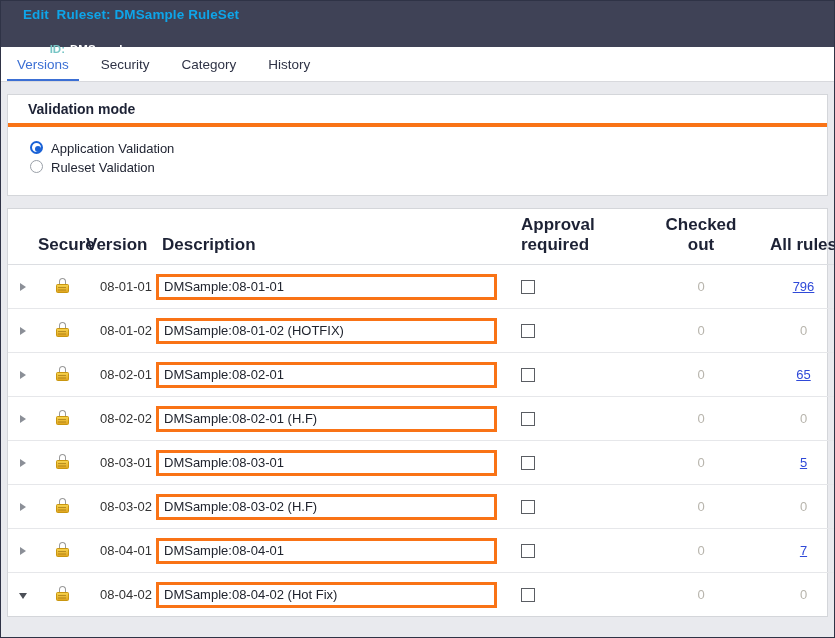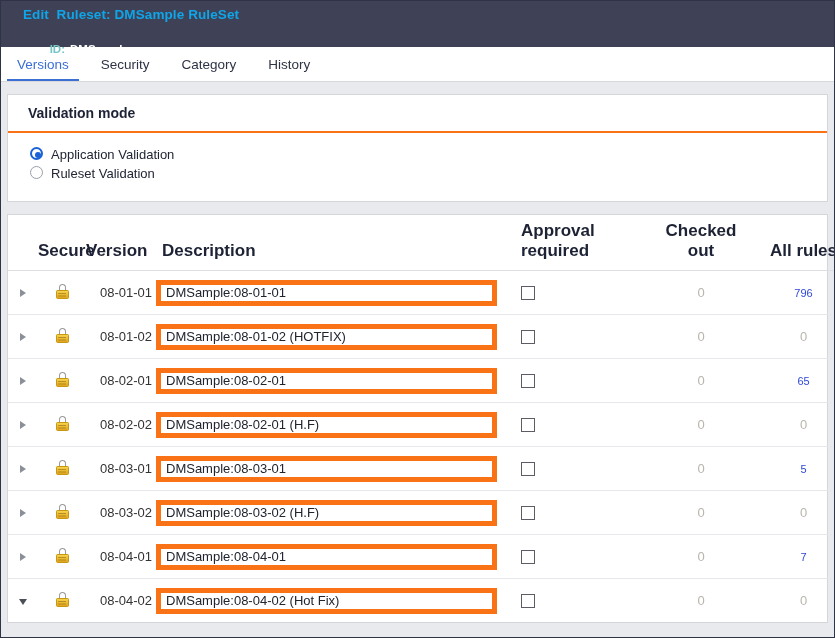--- a/index.html
+++ b/index.html
@@ -83,27 +83,27 @@
   
   .gap { height: 12px; background: #e9eaee; }
 
   .panel {
     background: #ffffff;
     border: 1px solid #d4d6da;
     margin: 0 6px;
     box-sizing: border-box;
   }
   .panel-head {
-    height: 38px;
+    height: 32px;
     display: flex; align-items: center;
     padding-left: 20px;
     font-size: 14px;
     font-weight: bold;
     color: #1d2235;
-    border-bottom: 2px solid #f97316;
+    border-bottom: 4px solid #f97316;
     box-sizing: border-box;
   }
   .panel-body { padding: 14px 0 16px 22px; }
 
   .radio-row {
     display: flex; 
     height: 19px;
     cursor: pointer;
   }
   .radio {
@@ -205,41 +205,41 @@
     position: absolute; left: 1.5px; top: 2px;
     width: 8px; height: 1px;
     background: rgba(140,100,10,.55);
     box-shadow: 0 2.5px 0 rgba(140,100,10,.55);
   }
 
   .desc-input {
     width: 341px;
     height: 26px;
     box-sizing: border-box;
-    border: 5px solid #f97316;
+    border: 3px solid #f97316;
     background: #fff;
     font-family: "Liberation Sans", sans-serif;
     font-size: 13px;
     color: #20242e;
     padding: 0 5px;
     outline: none;
   }
 
   .cbox {
     width: 14px; height: 14px;
     border: 1.5px solid #5a5d63;
     background: #fff;
     box-sizing: border-box;
     display: inline-block;
     cursor: pointer;
     vertical-align: middle;
   }
 
   .zero { color: #b8b5ad; font-size: 13px; }
-  .link { color: #2f49d8; font-size: 11px; cursor: pointer; }
+  .link { color: #2f49d8; font-size: 13px; cursor: pointer; text-decoration: underline; }
 </style>
 </head>
 <body>
 
 <div class="app">
 
   <div class="hdr">
     <div class="hdr-title">Edit  Ruleset: DMSample RuleSet</div>
     <div class="hdr-sub">
       <span class="k">ID:</span><span class="v">DMSample</span>

